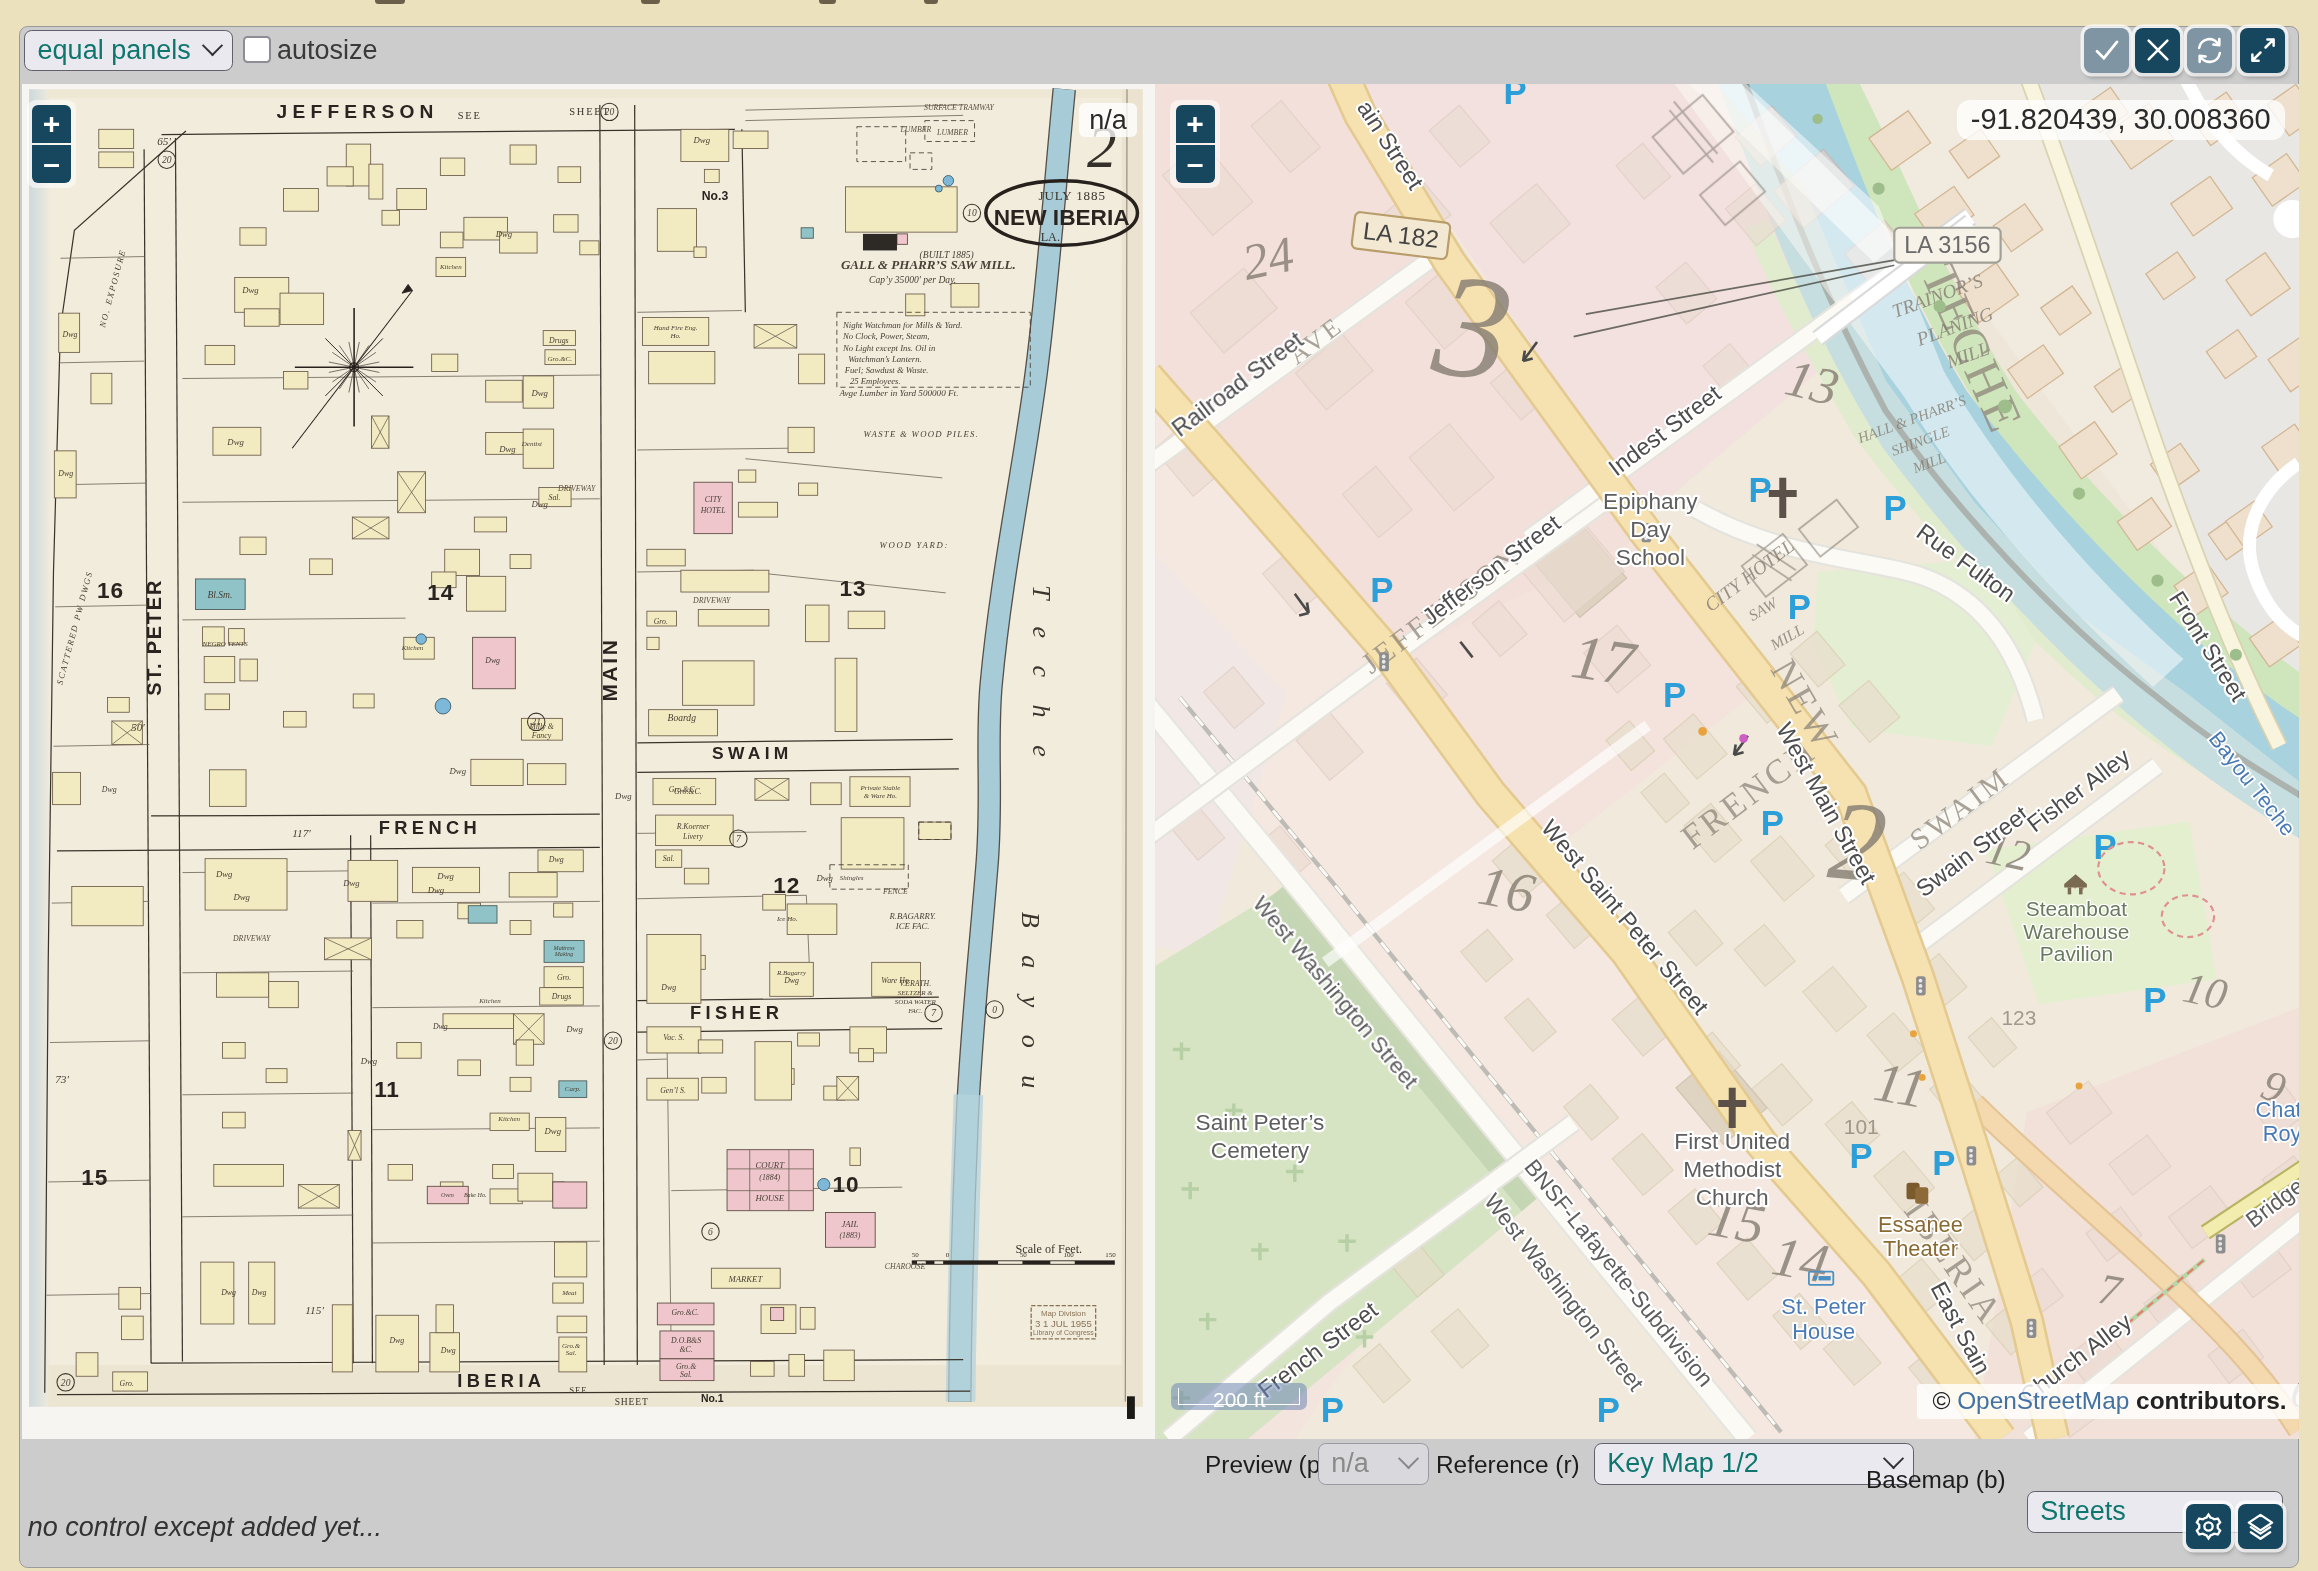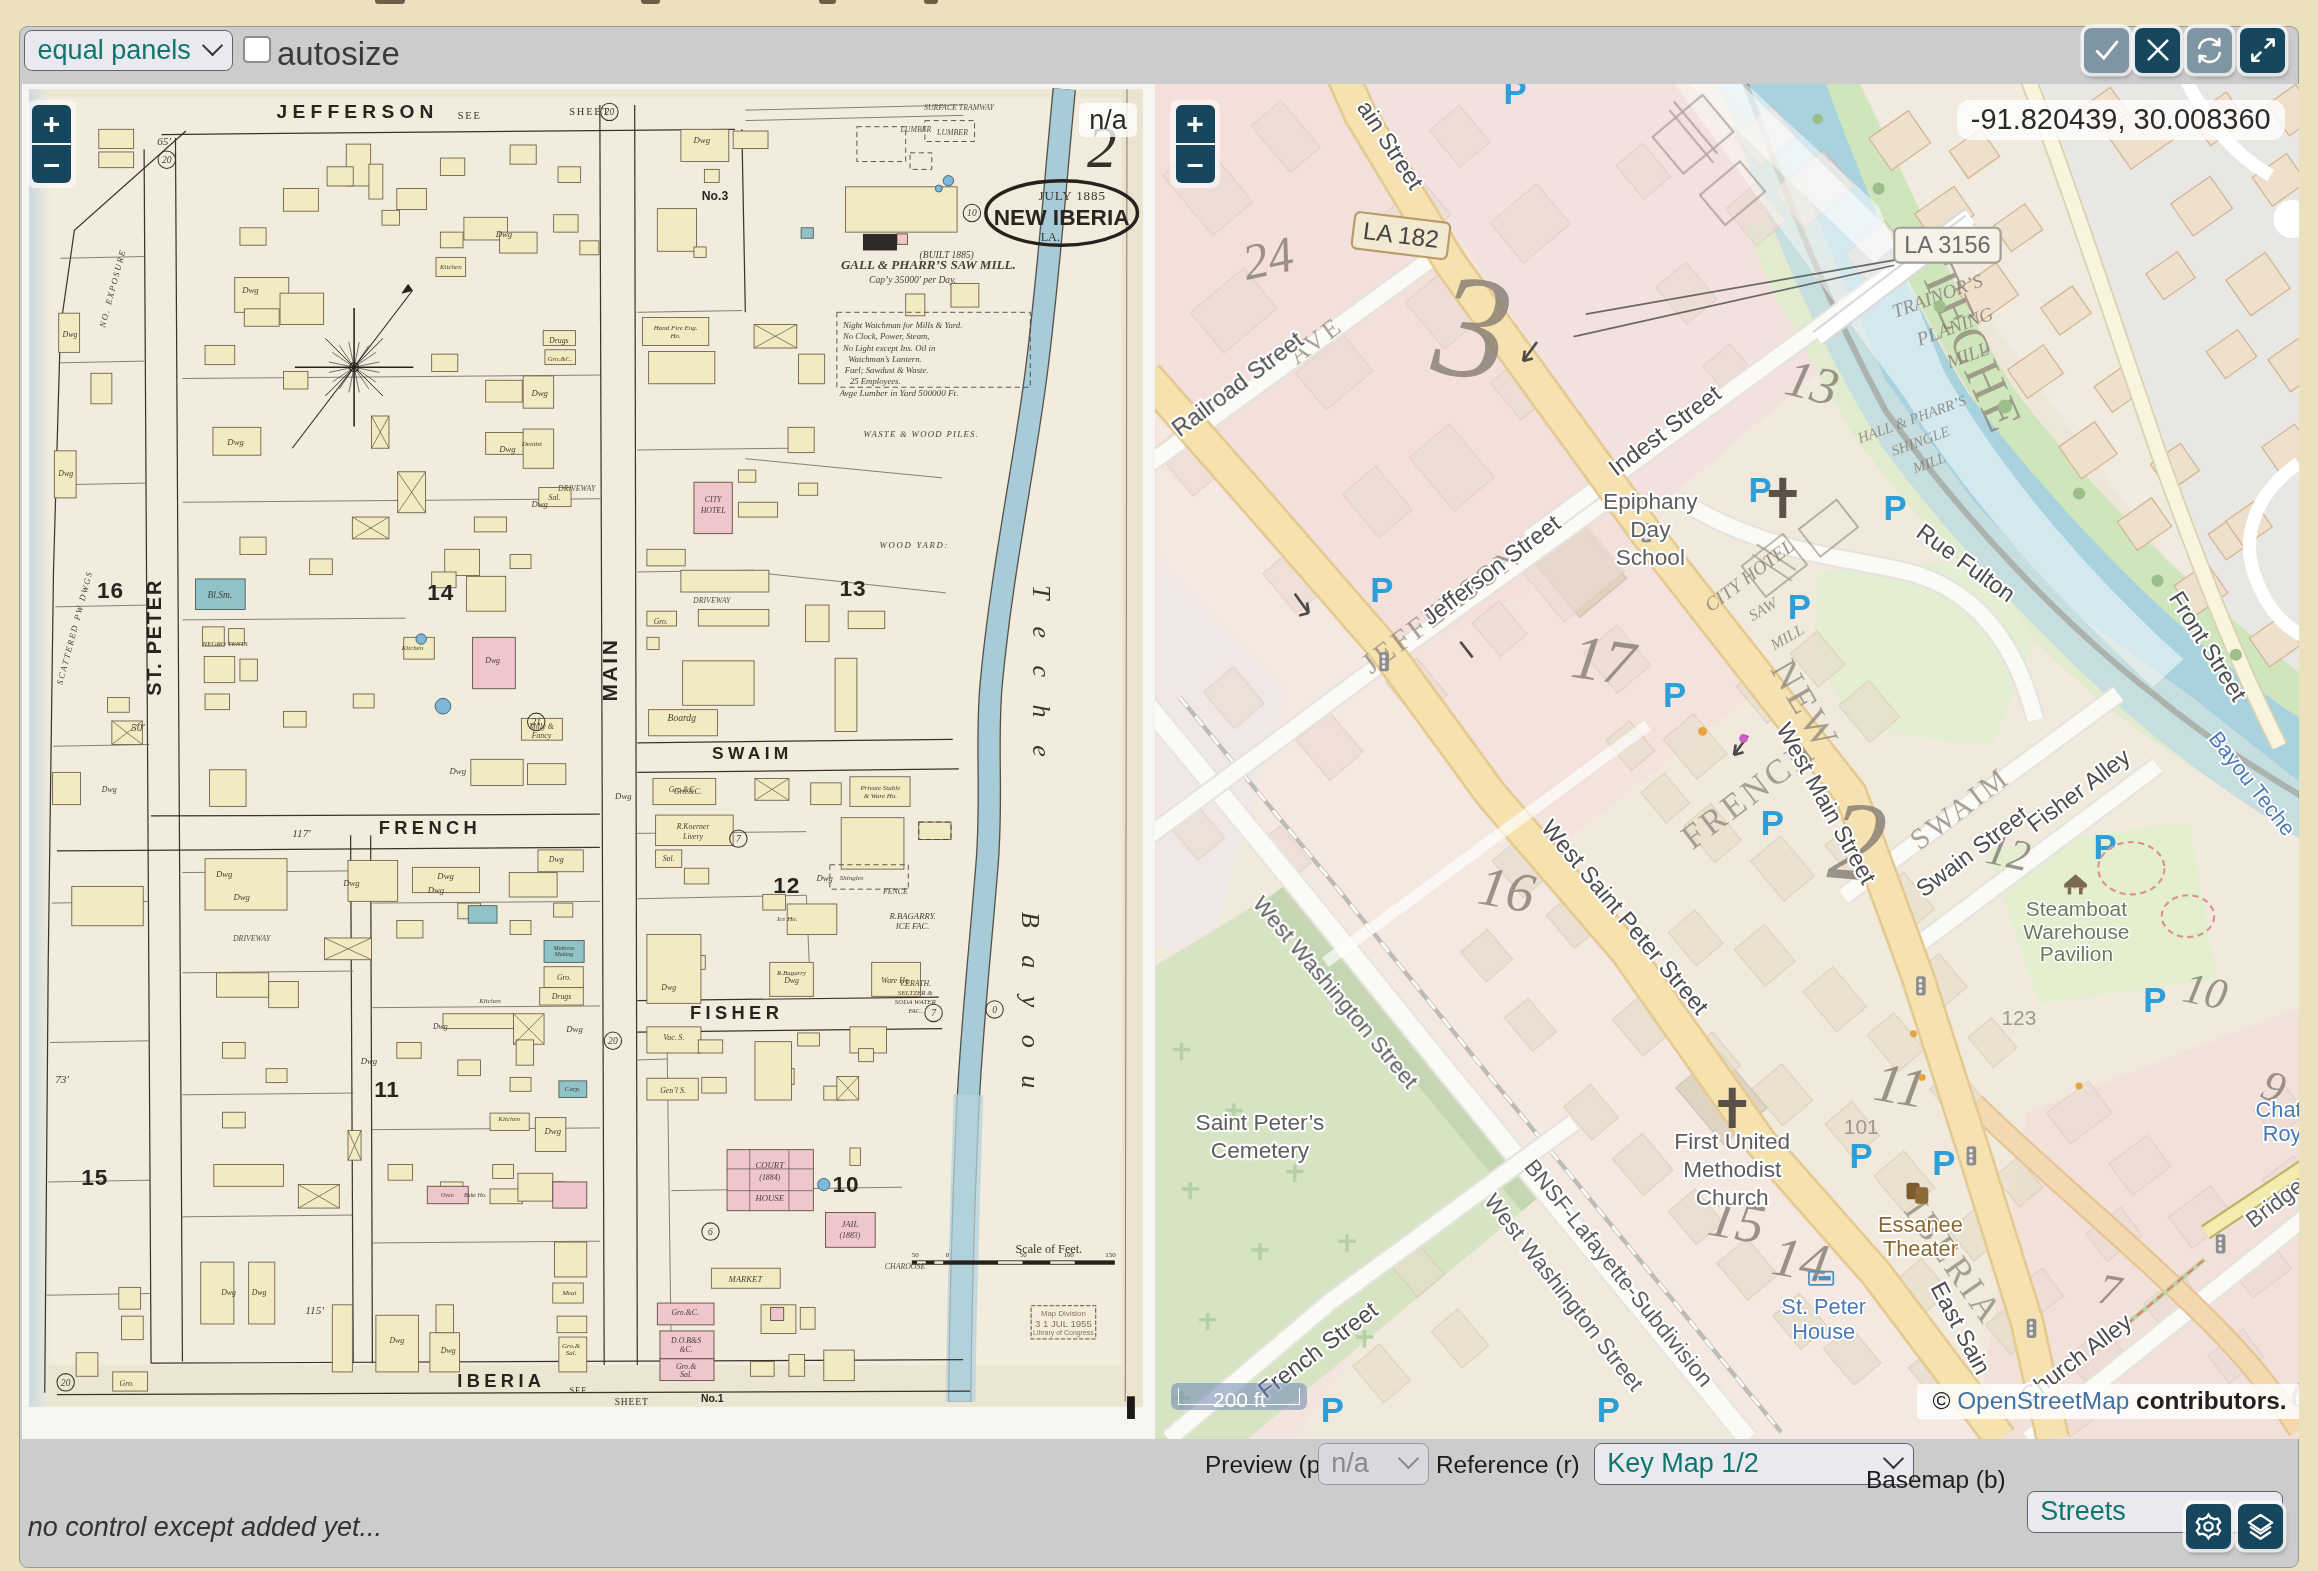--- a/index.html
+++ b/index.html
@@ -31,21 +31,21 @@
 <div style="position:absolute;left:819px;top:0;width:17.4px;height:4.4px;background:#6b5f4a;border-radius:0 0 3.5px 3.5px;"></div>
 <div style="position:absolute;left:924px;top:0;width:14px;height:3.5px;background:#6b5f4a;border-radius:0 0 3.5px 3.5px;"></div>
 <div class="app">
 
   <div class="toolbar">
 
     <div class="sel" style="left:4.4px;top:2.6px;width:209px;height:41px;">equal panels<span class="chev"></span></div>
 
     <div class="cbox"></div>
 
-    <div style="position:absolute;left:257px;top:7.8px;color:#3a3a3a;font-size:33px;">autosize</div>
+    <div style="position:absolute;left:257px;top:7.8px;color:#3a3a3a;font-size:27px;">autosize</div>
 
     <div class="tbtn slate" style="left:2064px;">
       <svg width="30" height="30" viewBox="0 0 24 24">
           <path d="M4 13 L9.5 18.5 L20 5.5" stroke="#fff" stroke-width="2.2" fill="none" stroke-linecap="round"></path>
         </svg>
     </div>
 
     <div class="tbtn navy" style="left:2115px;">
       <svg width="28" height="28" viewBox="0 0 24 24">
           <path d="M4 4 L20 20 M20 4 L4 20" stroke="#fff" stroke-width="2.2" fill="none" stroke-linecap="round"></path>

